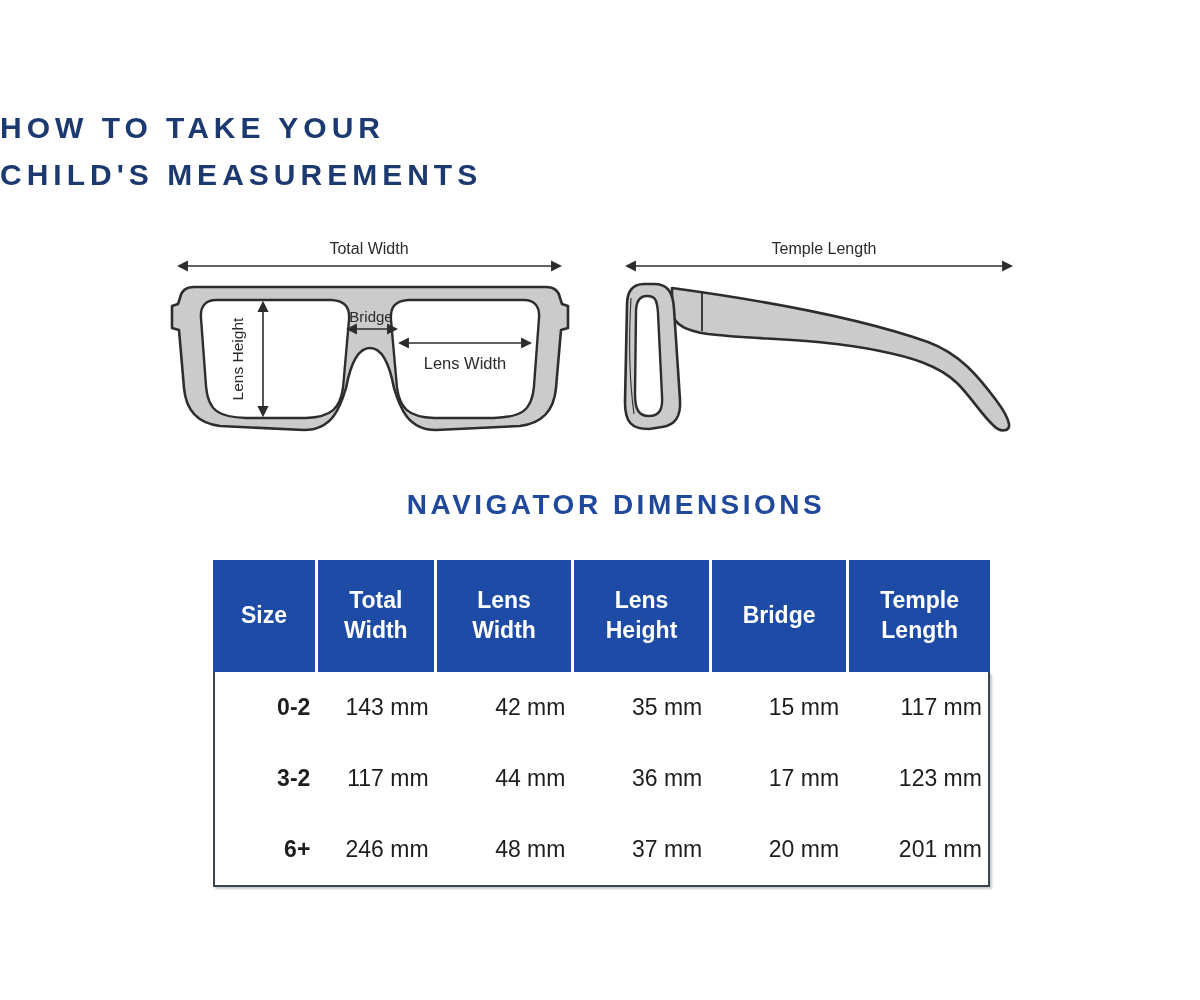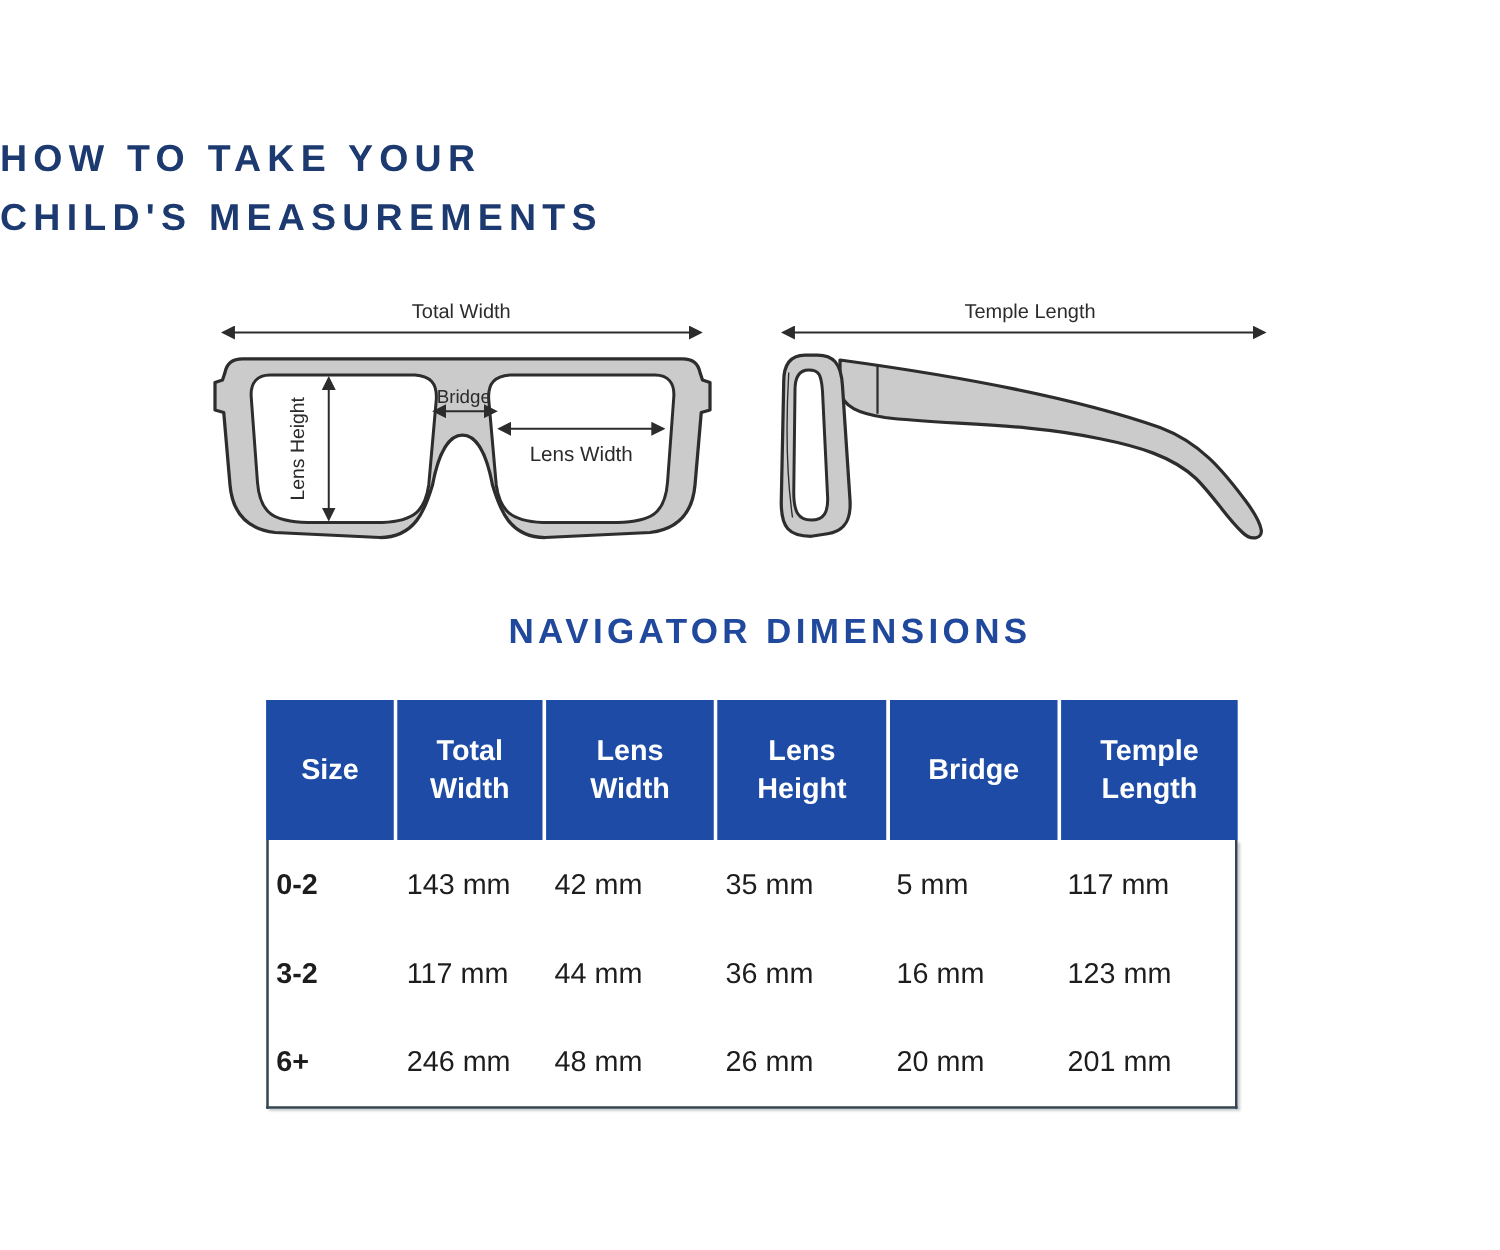--- a/index.html
+++ b/index.html
@@ -43,21 +43,21 @@
     line-height:1.3; display:flex; align-items:center; justify-content:center;
     text-align:center; border-right:3px solid #ffffff; padding:0 6px;
   }
   .th:last-child { border-right:none; }
   .tbody {
     border:2px solid #36454f; border-top:none; background:#ffffff;
     box-shadow:2px 2px 2px rgba(90,100,110,0.35);
   }
   .trow { display:flex; height:71px; align-items:center; }
   .td {
-    font-size:23px; color:#1d1d1d; text-align:left;
+    font-size:23px; color:#1d1d1d; text-align:right;
     border-right:3px solid transparent; padding:0 6px;
   }
   .td:last-child { border-right:none; }
   .td.size-col { font-weight:bold; }
   .c0 { width:13.5%; } .c1 { width:15.3%; } .c2 { width:17.7%; }
   .c3 { width:17.7%; } .c4 { width:17.7%; } .c5 { width:18.1%; }
 </style>
 </head>
 <body>
 
@@ -136,35 +136,35 @@
       <div class="th c3">Lens Height</div>
       <div class="th c4">Bridge</div>
       <div class="th c5">Temple Length</div>
     </div>
     <div class="tbody">
       <div class="trow">
         <div class="td size-col c0">0-2</div>
         <div class="td c1">143 mm</div>
         <div class="td c2">42 mm</div>
         <div class="td c3">35 mm</div>
-        <div class="td c4">5 mm</div>
+        <div class="td c4">15 mm</div>
         <div class="td c5">117 mm</div>
       </div>
       <div class="trow">
         <div class="td size-col c0">3-2</div>
         <div class="td c1">117 mm</div>
         <div class="td c2">44 mm</div>
         <div class="td c3">36 mm</div>
-        <div class="td c4">16 mm</div>
+        <div class="td c4">17 mm</div>
         <div class="td c5">123 mm</div>
       </div>
       <div class="trow">
         <div class="td size-col c0">6+</div>
         <div class="td c1">246 mm</div>
         <div class="td c2">48 mm</div>
-        <div class="td c3">26 mm</div>
+        <div class="td c3">37 mm</div>
         <div class="td c4">20 mm</div>
         <div class="td c5">201 mm</div>
       </div>
     </div>
   </div>
 
 </div>
 
 </body></html>

